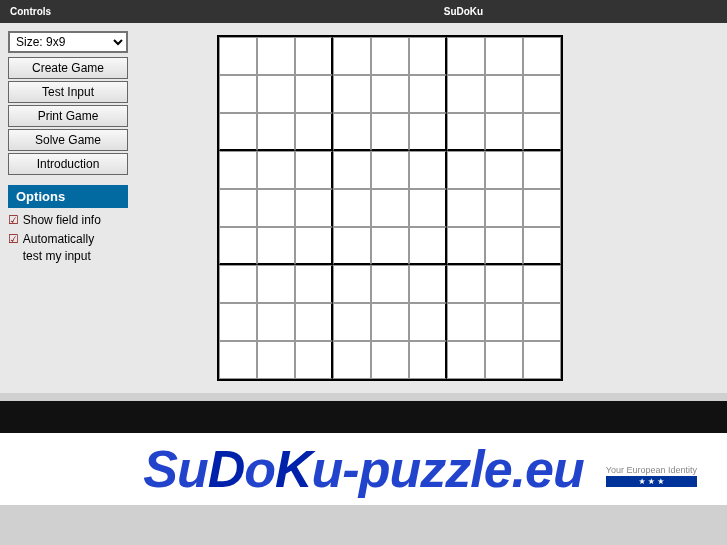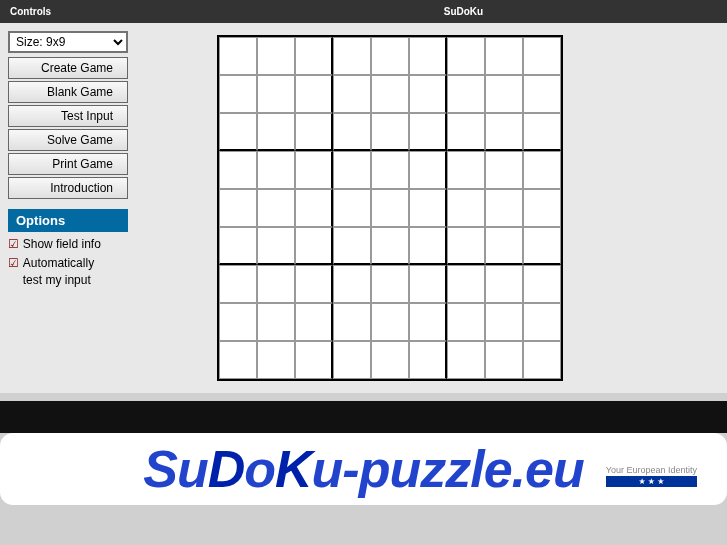--- a/index.html
+++ b/index.html
@@ -56,21 +56,21 @@
       gap: 2px;
     }
 
     .ctrl-btn {
       width: 120px;
       padding: 3px 14px;
       font-size: 12px;
       border: 1px solid #666;
       background: linear-gradient(to bottom, #f8f8f8, #e0e0e0);
       cursor: pointer;
-      text-align: right;
+      text-align: center;
       color: #000;
     }
 
     .options-header {
       background: #0369a1;
       color: white;
       font-weight: bold;
       font-size: 13px;
       padding: 4px 8px;
       margin-top: 10px;
@@ -139,21 +139,20 @@
       height: 32px;
       margin-top: 8px;
     }
 
     
     .footer {
       background: white;
       padding: 10px 20px;
       text-align: center;
       position: relative;
-      border-radius: 13px;
     }
 
     .logo-text {
       font-size: 52px;
       font-weight: bold;
       color: #2244cc;
       font-style: italic;
       letter-spacing: -1px;
       line-height: 1;
     }
@@ -192,24 +191,23 @@
       <select>
         <option>Size: 9x9</option>
         <option>Size: 4x4</option>
         <option>Size: 16x16</option>
       </select>
     </div>
 
 
     <div class="btn-group">
       <button class="ctrl-btn">Create Game</button>
-      <button class="ctrl-btn">Blank Game</button>
       <button class="ctrl-btn">Test Input</button>
+      <button class="ctrl-btn">Print Game</button>
       <button class="ctrl-btn">Solve Game</button>
-      <button class="ctrl-btn">Print Game</button>
       <button class="ctrl-btn">Introduction</button>
     </div>
 
     <div class="options-header">Options</div>
     <div class="options-list">
       <div class="option-item">
         <span class="option-checkbox">☑</span>
         <span class="option-text-block">Show field info</span>
       </div>
       <div class="option-item">

